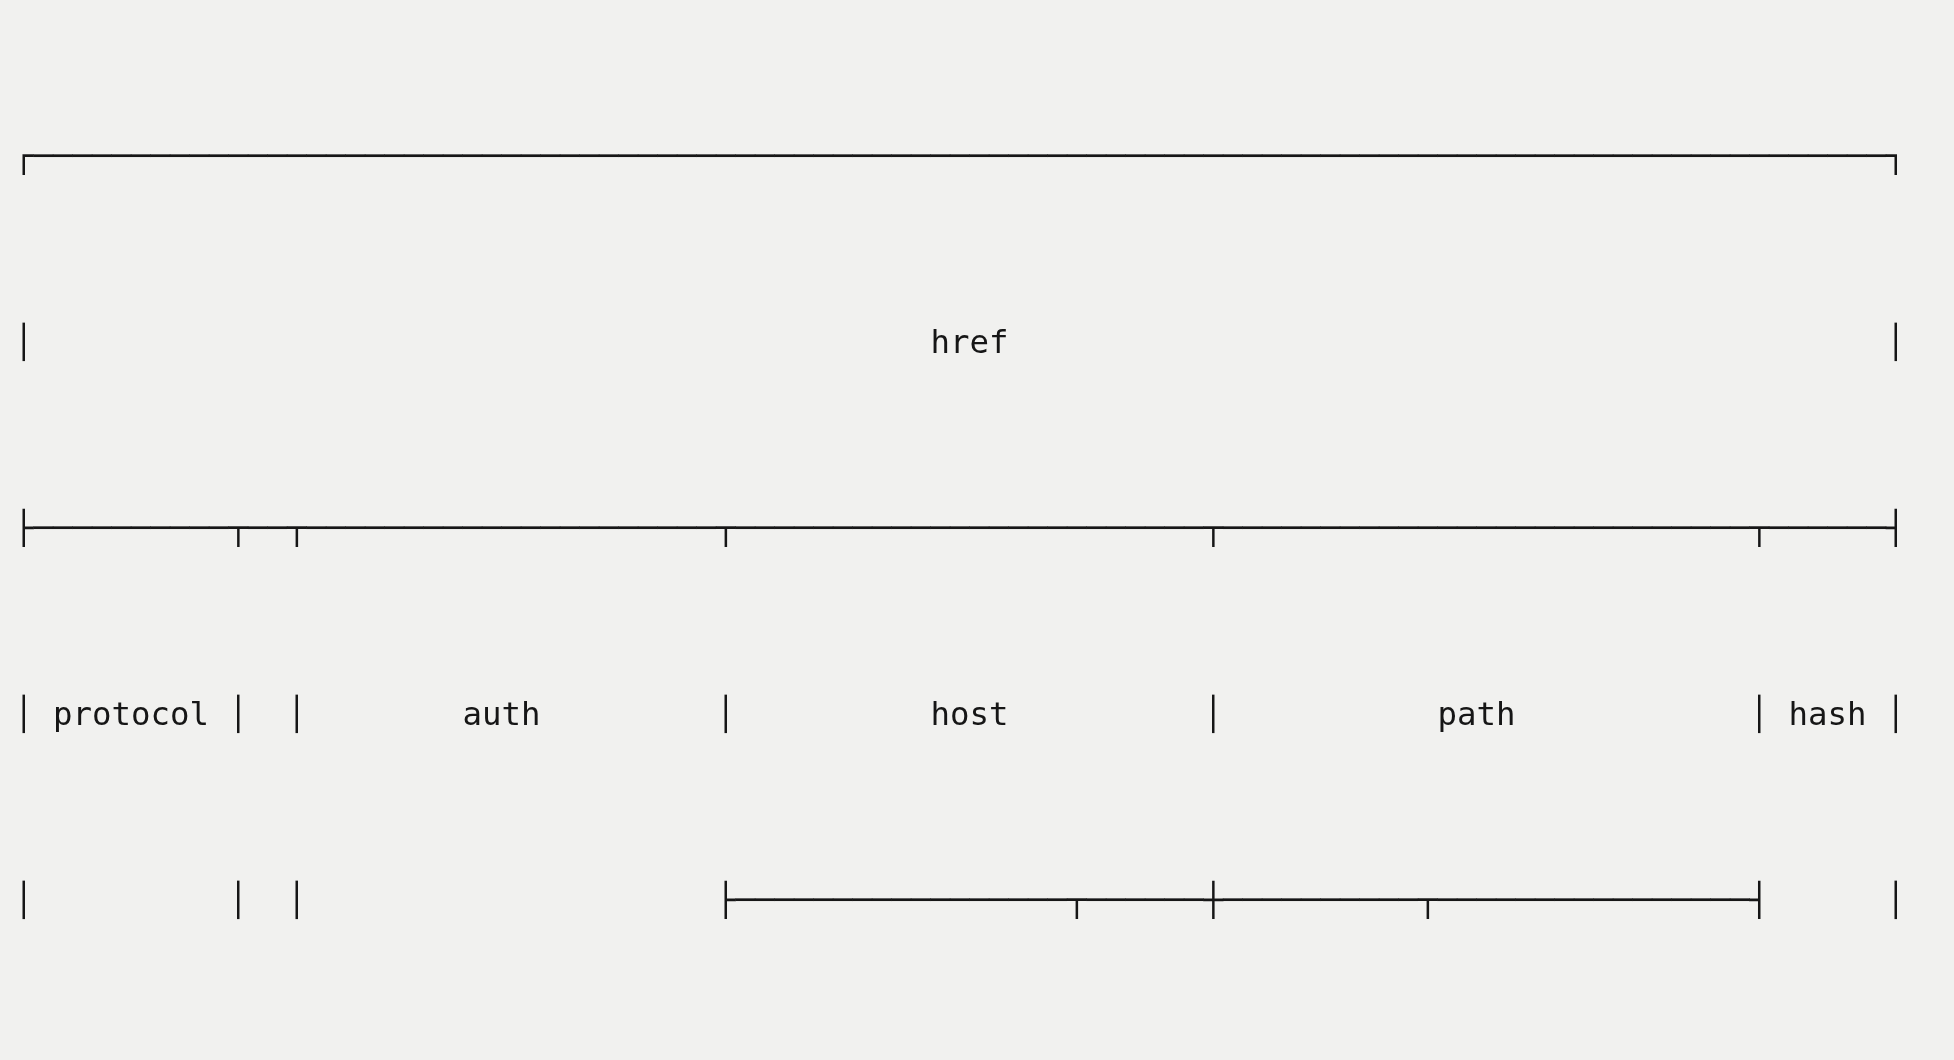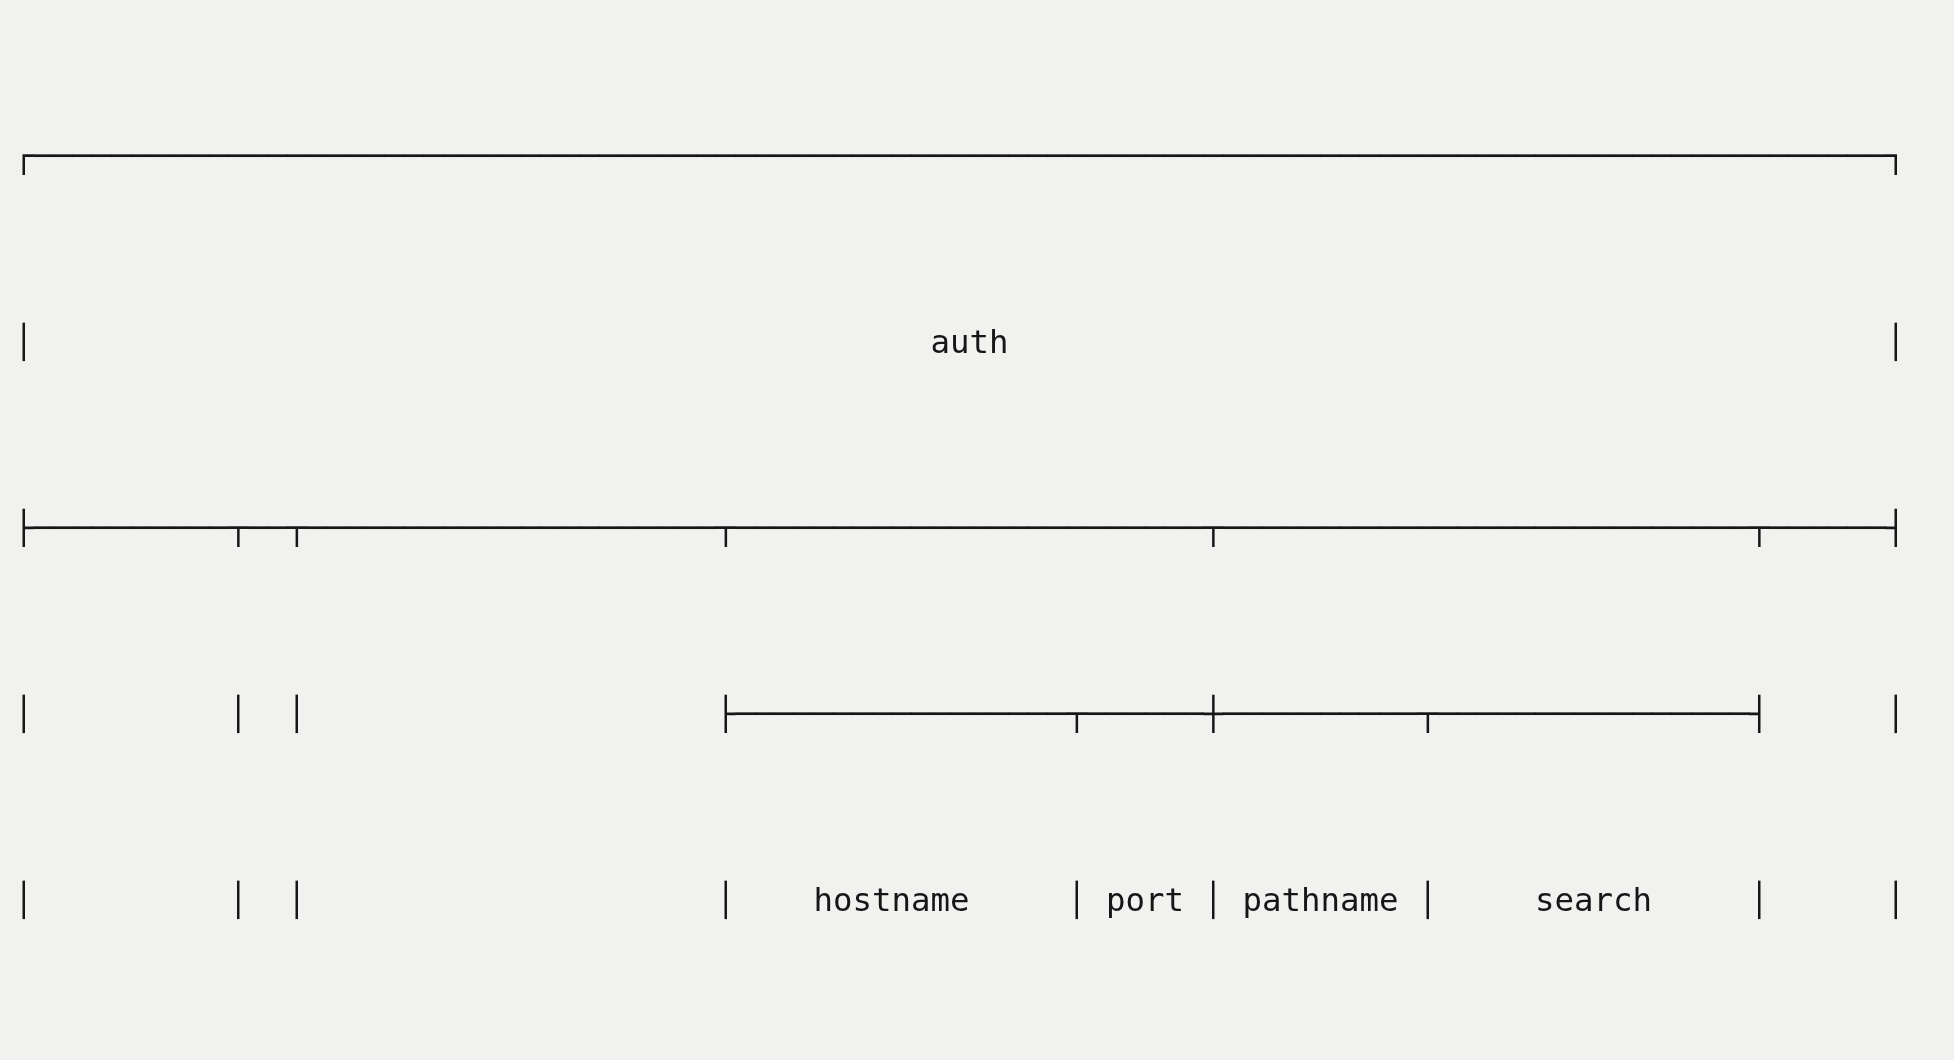--- a/index.html
+++ b/index.html
@@ -29,22 +29,23 @@
   .line{
     height:62px;
     white-space:pre;
   }
 </style>
 </head>
 <body>
 
 <div class="diagram">
   <div class="line">┌───────────────────────────────────────────────────────────────────────────────────────────────┐</div>
-  <div class="line">│                                              auth                                             │</div>
+  <div class="line">│                                              href                                             │</div>
   <div class="line">├──────────┬──┬─────────────────────┬────────────────────────┬───────────────────────────┬──────┤</div>
+  <div class="line">│ protocol │  │        auth         │          host          │           path            │ hash │</div>
   <div class="line">│          │  │                     ├─────────────────┬──────┼──────────┬────────────────┤      │</div>
   <div class="line">│          │  │                     │    hostname     │ port │ pathname │     search     │      │</div>
   
   
   
   
   
   
   
   

